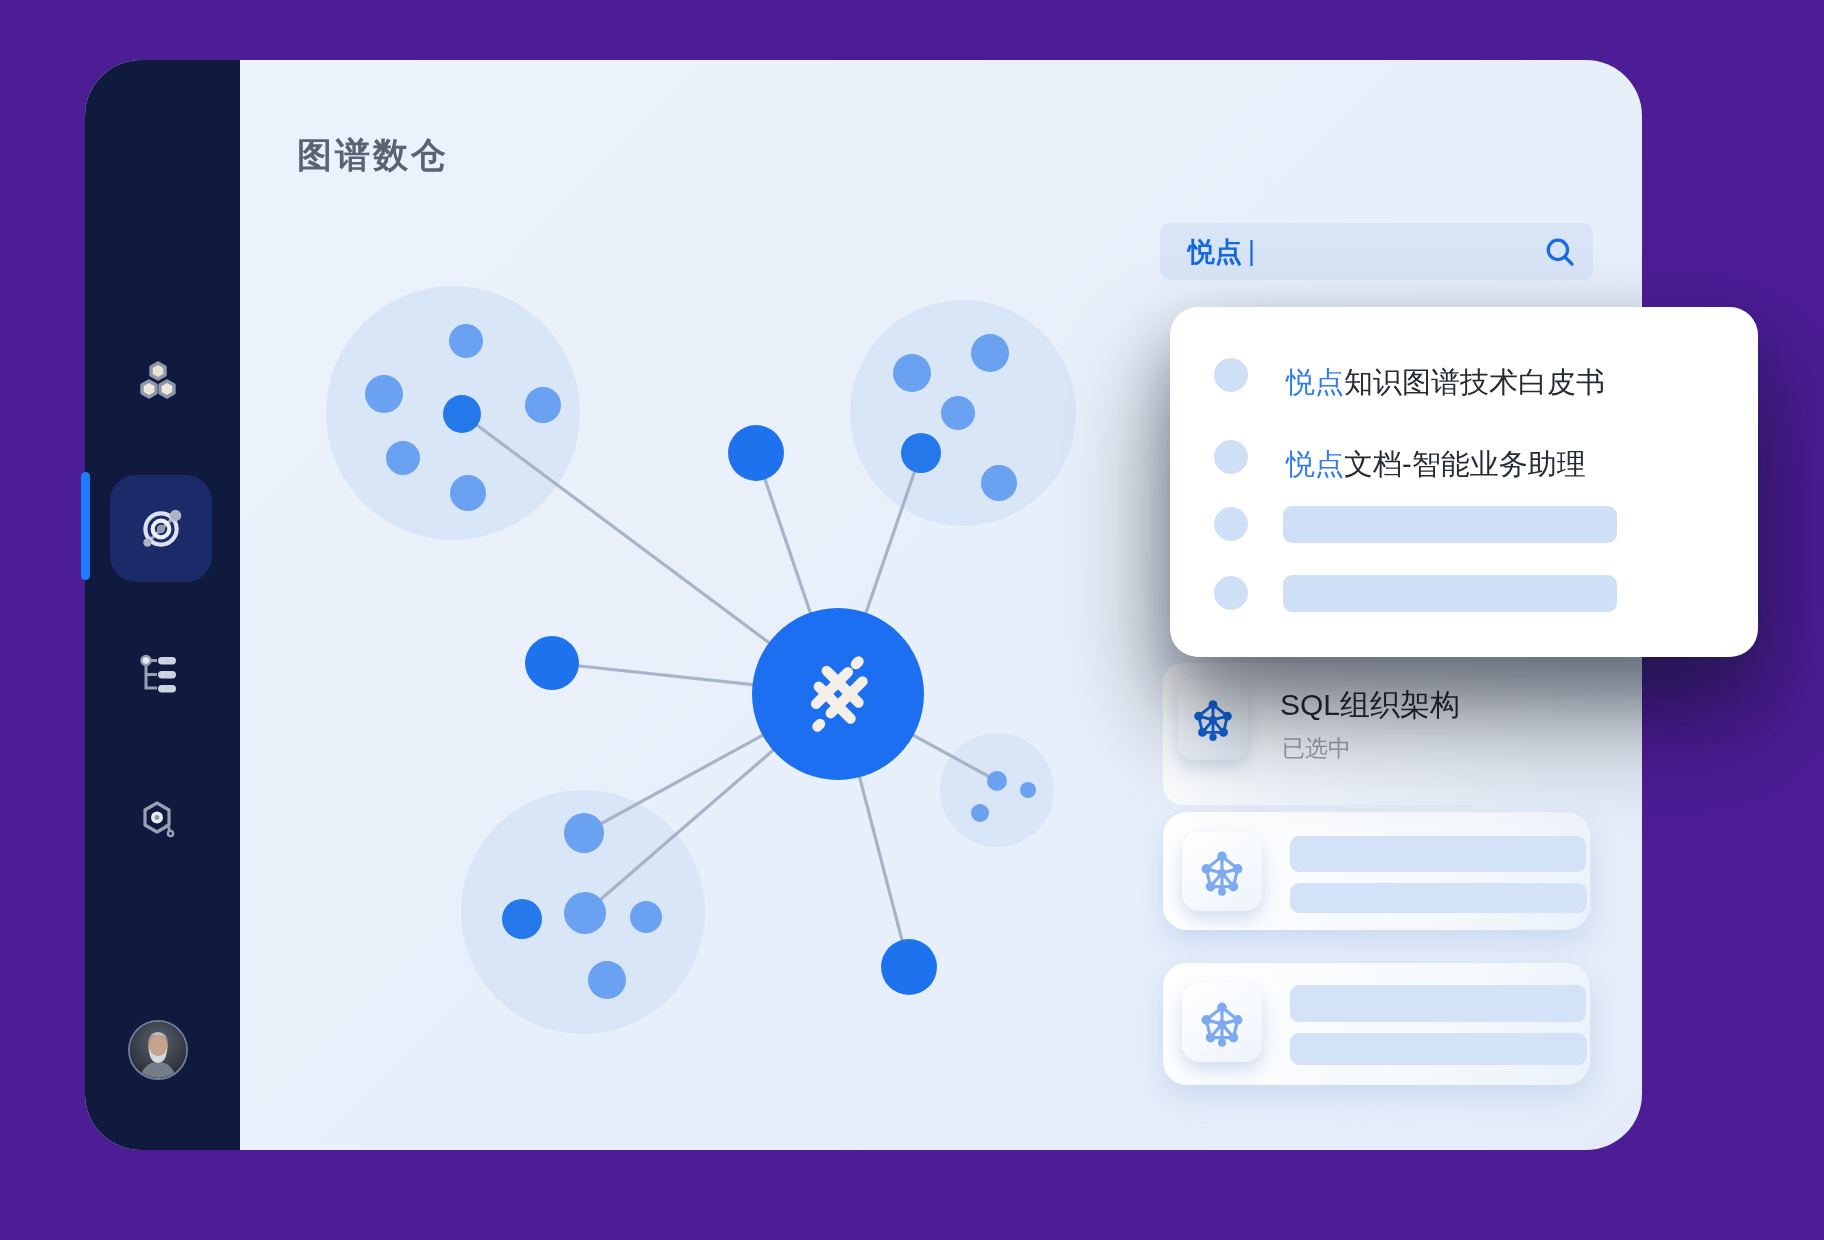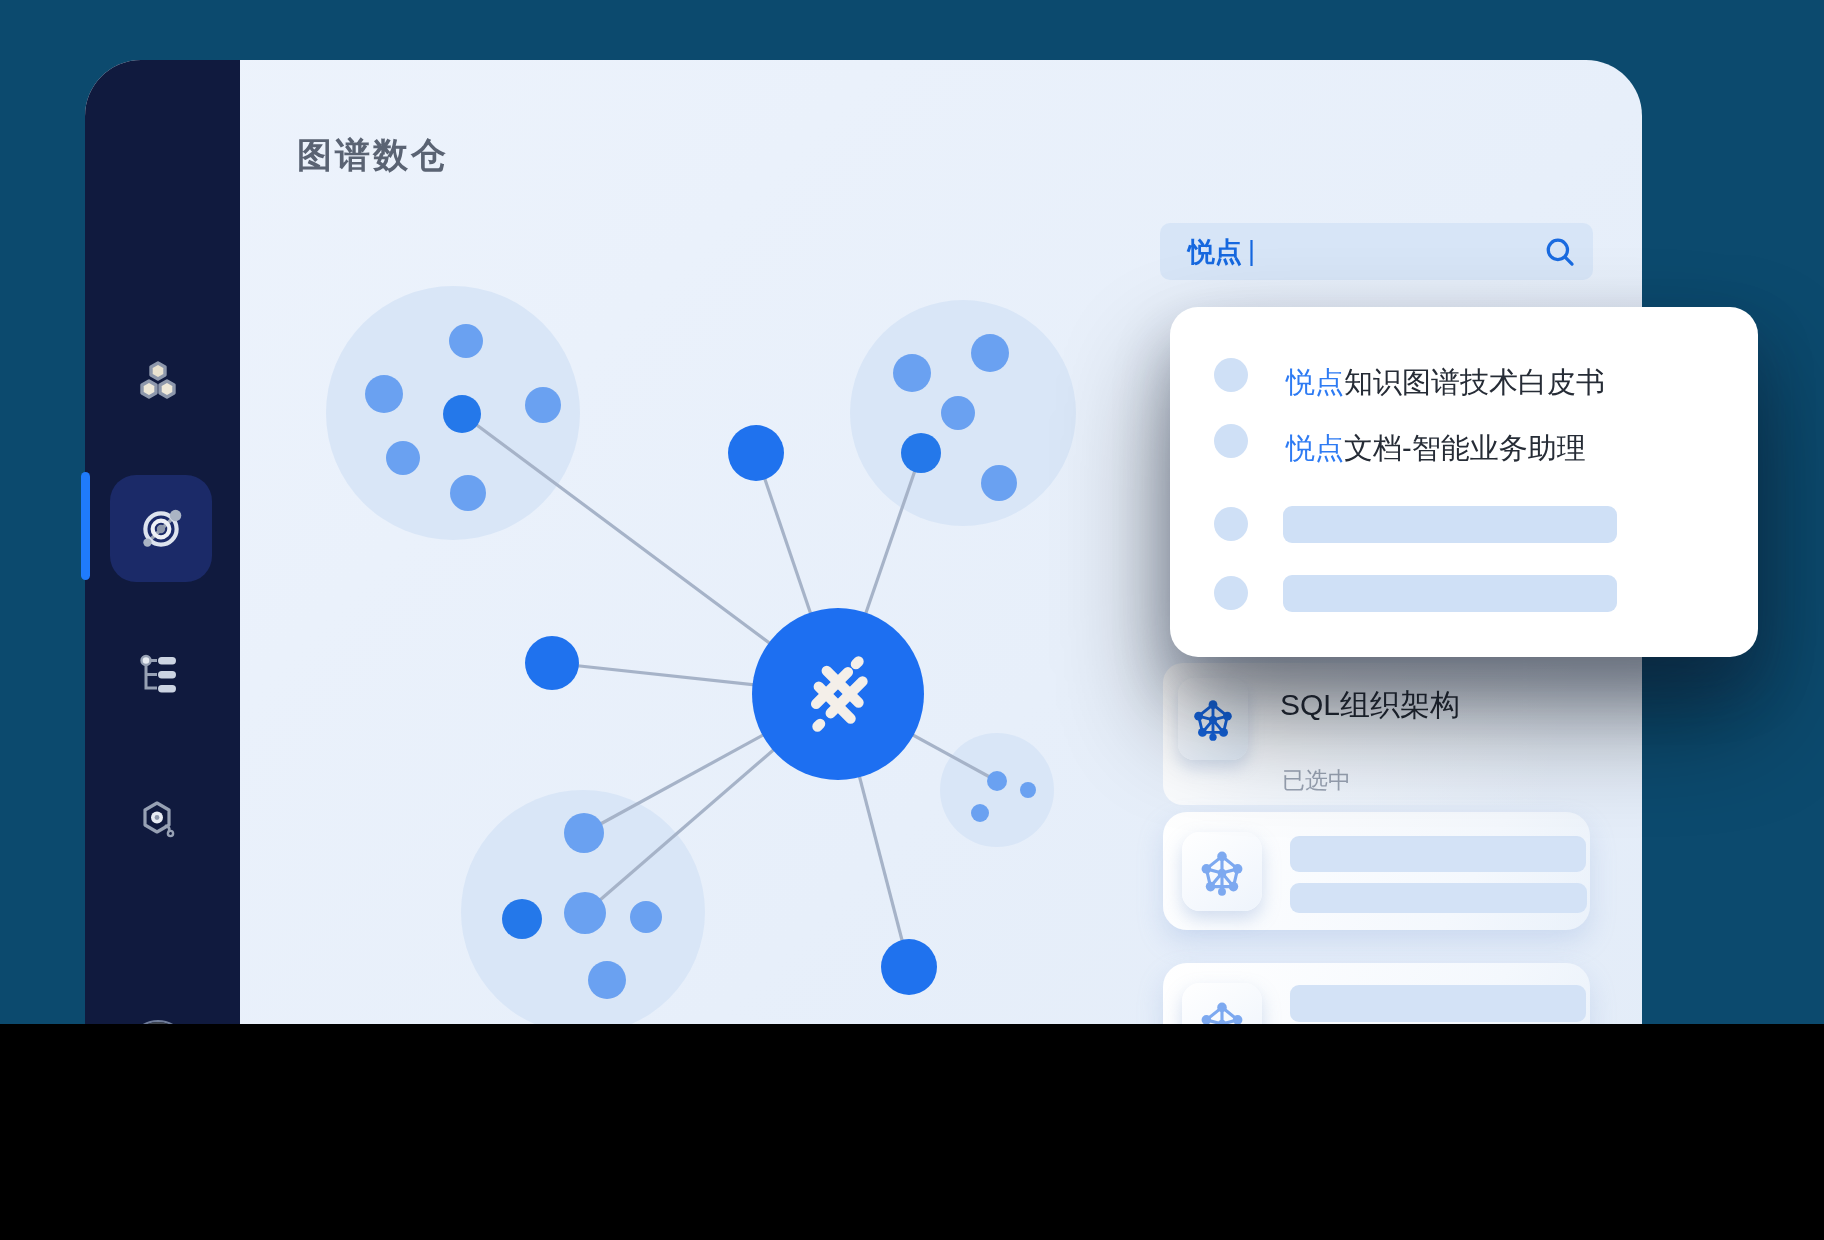--- a/index.html
+++ b/index.html
@@ -1,16 +1,16 @@
 <!DOCTYPE html>
 <html><head>
 <meta charset="utf-8">
 <style>
   html,body{margin:0;padding:0;background:#000;}
-  #stage{position:relative;width:1824px;height:1024px;background:#0c4a6e;overflow:hidden;
+  #stage{position:relative;width:1824px;height:1240px;background:#4c1d95;overflow:hidden;
          font-family:"Liberation Sans",sans-serif;}
   
   .window{position:absolute;left:85px;top:60px;width:1557px;height:1090px;border-radius:56px;
           overflow:hidden;background:linear-gradient(135deg,#edf3fc 0%,#e7effa 60%,#e3ecf8 100%);}
   
   .sidebar{position:absolute;left:0;top:0;width:155px;height:1090px;background:#101a3e;}
   .logo-box{position:absolute;left:30px;top:83px;width:90px;height:90px;}
   .nav-item{position:absolute;left:51px;width:44px;height:44px;}
   .nav-item.hex{top:299px;}
   .nav-item.tree{top:592px;}
@@ -31,21 +31,21 @@
               background:#d7e5f7;display:flex;align-items:center;z-index:3;}
   .search-text{margin-left:28px;font-size:27px;font-weight:700;color:#1668df;}
   .search-cursor{font-size:27px;font-weight:400;color:#1668df;margin-left:6px;}
   .search-icon{position:absolute;right:16px;top:12px;width:34px;height:34px;}
   .sql-row{position:absolute;left:1078px;top:603px;width:430px;height:142px;border-radius:20px;z-index:3;
            background:linear-gradient(105deg,rgba(255,255,255,.95) 0%,rgba(246,250,255,.55) 45%,rgba(238,245,252,0) 90%);}
   .sql-tile{position:absolute;left:15px;top:15px;width:70px;height:82px;border-radius:16px;
             background:linear-gradient(145deg,#ffffff,#e2edfa);
             box-shadow:0 8px 16px rgba(120,150,200,.28);display:flex;align-items:center;justify-content:center;}
   .sql-title{position:absolute;left:117px;top:22px;font-size:30px;font-weight:400;color:#242b36;}
-  .sql-status{position:absolute;left:119px;top:70px;font-size:23px;color:#98a2b2;margin-top:32px;}
+  .sql-status{position:absolute;left:119px;top:70px;font-size:23px;color:#98a2b2;}
   .ph-card{position:absolute;left:1078px;width:427px;border-radius:24px;z-index:3;
            background:linear-gradient(120deg,#ffffff 0%,#f4f8fd 70%,rgba(240,246,252,.5) 100%);
            box-shadow:0 12px 26px rgba(140,170,220,.28);}
   .ph-card.a{top:752px;height:118px;}
   .ph-card.b{top:903px;height:122px;}
   .ph-tile{position:absolute;left:19px;top:20px;width:80px;height:79px;border-radius:18px;
            background:linear-gradient(145deg,#ffffff,#eef4fc);
            box-shadow:0 8px 18px rgba(130,160,210,.35);display:flex;align-items:center;justify-content:center;}
   .ph-bar{position:absolute;border-radius:9px;background:#d3e2f6;}
   
@@ -278,21 +278,21 @@
 
   </div>
 
   <div class="accent-bar"></div>
 
   <div class="dropdown">
     <div class="dd-row" style="top:51px;height:34px;">
       <span class="dd-bullet"></span>
       <span class="dd-text"><span class="hl">悦点</span><span>知识图谱技术白皮书</span></span>
     </div>
-    <div class="dd-row" style="top:117px;height:34px;">
+    <div class="dd-row" style="top:133px;height:34px;">
       <span class="dd-bullet"></span>
       <span class="dd-text"><span class="hl">悦点</span><span>文档-智能业务助理</span></span>
     </div>
     <div class="dd-row" style="top:198px;height:38px;">
       <span class="dd-bullet"></span>
       <span class="dd-bar"></span>
     </div>
     <div class="dd-row" style="top:267px;height:38px;">
       <span class="dd-bullet"></span>
       <span class="dd-bar"></span>

